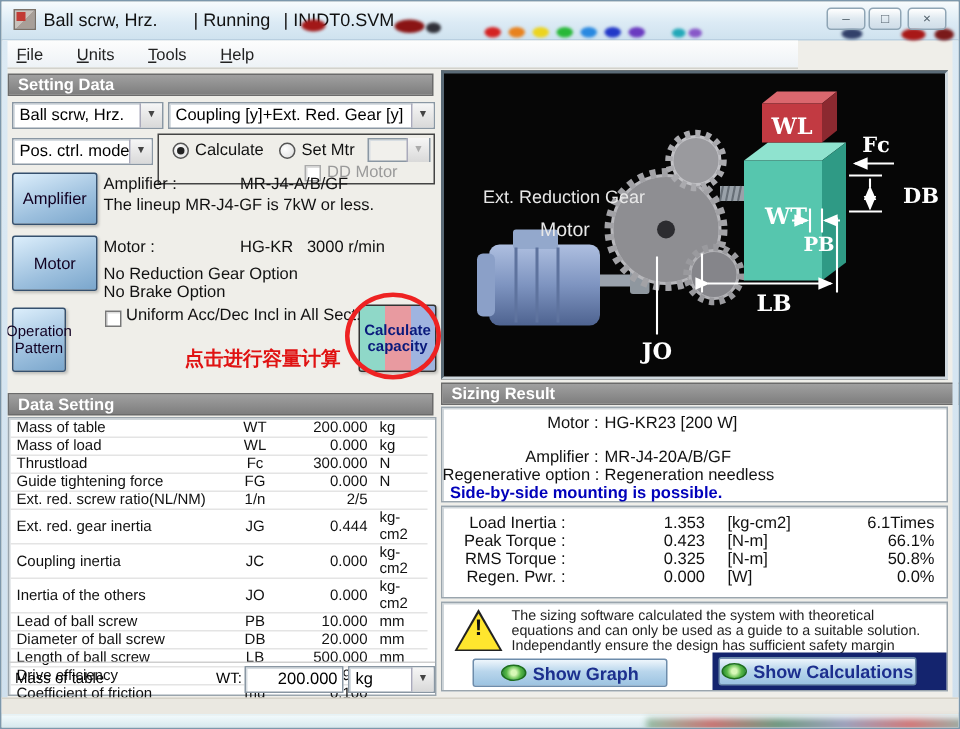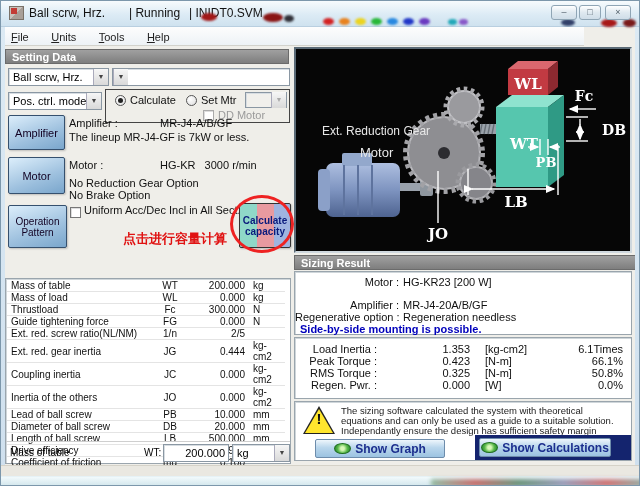--- a/index.html
+++ b/index.html
@@ -14,21 +14,21 @@
     background:linear-gradient(135deg,#c8c2bc 50%,#a89f98 50%); border:1px solid #7a7168; }
   .app-icon::after { content:""; position:absolute; left:1px; top:1px; width:6px; height:6px; background:#c23b35; }
   .title-text { position:absolute; top:5px; font-size:12px; color:#111; white-space:pre; }
   .t1 { left:28px; } .t2 { left:128px; } .t3 { left:188px; }
   .winbtn { position:absolute; top:4px; height:15px; border:1px solid #8fa5b5; border-radius:3px;
     background:linear-gradient(#ffffff,#dfe9f0 50%,#cfdde8); color:#55636e; font-size:9px;
     line-height:13px; text-align:center; }
   .dot { position:absolute; border-radius:50%; filter:blur(1px); }
 
   
-  .menubar { position:absolute; left:1px; top:26px; width:582px; height:19px;
+  .menubar { position:absolute; left:1px; top:26px; width:530px; height:19px;
     background:linear-gradient(#fdfdfd,#edf2f6); border-bottom:1px solid #d2d2cc; }
   .menu-item { display:inline-block; padding:2px 9px 0 9px; font-size:11px; color:#222; height:19px; }
   .menu-item::first-letter { text-decoration:underline; }
 
   
   .hdrbar { position:absolute; height:15px; background:linear-gradient(#a0a0a0,#7e7e7e);
     color:#fff; font-size:11px; font-weight:bold; padding:1px 0 0 6px; border:1px solid #6b6b6b; }
   .combo { position:absolute; height:18px; background:#fff; border:1px solid #8a97a3;
     box-shadow:inset 1px 1px 0 #d7dde2; font-size:11px; display:flex; align-items:center; }
   .combo .cval { flex:1; padding-left:4px; white-space:nowrap; overflow:hidden; }
@@ -146,20 +146,21 @@
   </div>
 
   <div class="left-panel">
     <div class="hdrbar" style="left:0;top:2px;width:284px;">Setting Data</div>
 
     <div class="combo" style="left:3px;top:21px;width:101px;">
       <span class="cval">Ball scrw, Hrz.</span>
       <span class="arr">▼</span>
     </div>
     <div class="combo" style="left:107px;top:21px;width:178px;">
+      <span class="cval">Coupling [y]+Ext. Red. Gear [y]</span>
       <span class="arr">▼</span>
     </div>
     <div class="combo" style="left:3px;top:45px;width:94px;">
       <span class="cval">Pos. ctrl. mode</span>
       <span class="arr">▼</span>
     </div>
 
     <div class="groupbox">
       <div class="radio on" style="left:9px;top:5px;"></div>
       <span class="lbl" style="left:24px;top:4px;">Calculate</span>
@@ -181,31 +182,32 @@
     <span class="lbl" style="left:64px;top:84px;">The lineup MR-J4-GF is 7kW or less.</span>
 
     <div class="imgbtn" style="left:3px;top:110px;width:57px;height:37px;">
       <span>Motor</span>
       </div>
     <span class="lbl" style="left:64px;top:112px;">Motor :</span>
     <span class="lbl" style="left:155px;top:112px;">HG-KR   3000 r/min</span>
     <span class="lbl" style="left:64px;top:130px;">No Reduction Gear Option</span>
     <span class="lbl" style="left:64px;top:142px;text-align:center;">No Brake Option</span>
 
-    <div class="imgbtn" style="left:3px;top:158px;width:59px;height:43px;font-size:10px;line-height:11px;">
+    <div class="imgbtn" style="left:3px;top:158px;width:36px;height:43px;font-size:10px;line-height:11px;">
       <span>Operation Pattern</span>
       </div>
     <div class="cb" style="left:65px;top:160px;"></div>
     <span class="lbl" style="left:79px;top:157px;">Uniform Acc/Dec Incl in All Sect. of</span>
     <span class="hint-cn">点击进行容量计算</span>
     <div class="imgbtn calc-cap">
       <span>Calculate capacity</span>
       </div>
     <div class="red-ellipse"></div>
 
+    <div class="hdrbar" style="left:0;top:215px;width:284px;">Data Setting</div>
     <div class="tablebox">
       <div class="trows">
           <div class="trow">
             <span class="c-name">Mass of table</span>
             <span class="c-sym">WT</span>
             <span class="c-val">200.000</span>
             <span class="c-unit">kg</span>
           </div>
           <div class="trow">
             <span class="c-name">Mass of load</span>

